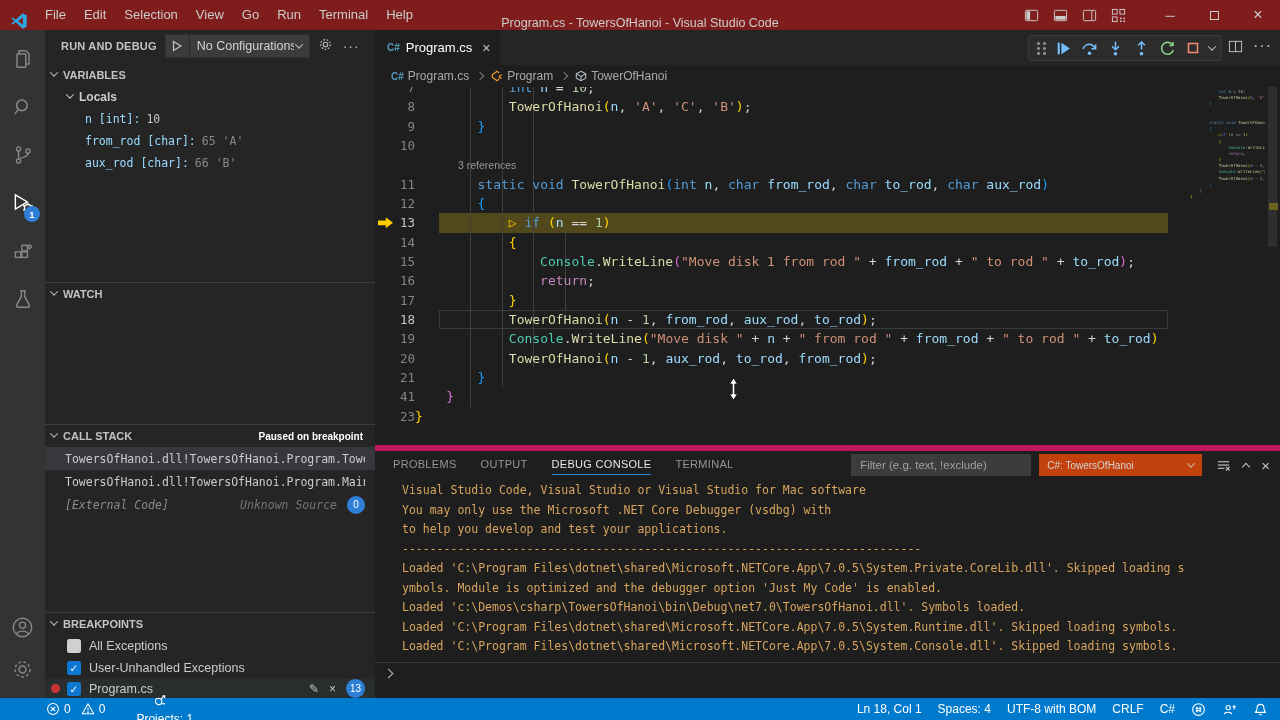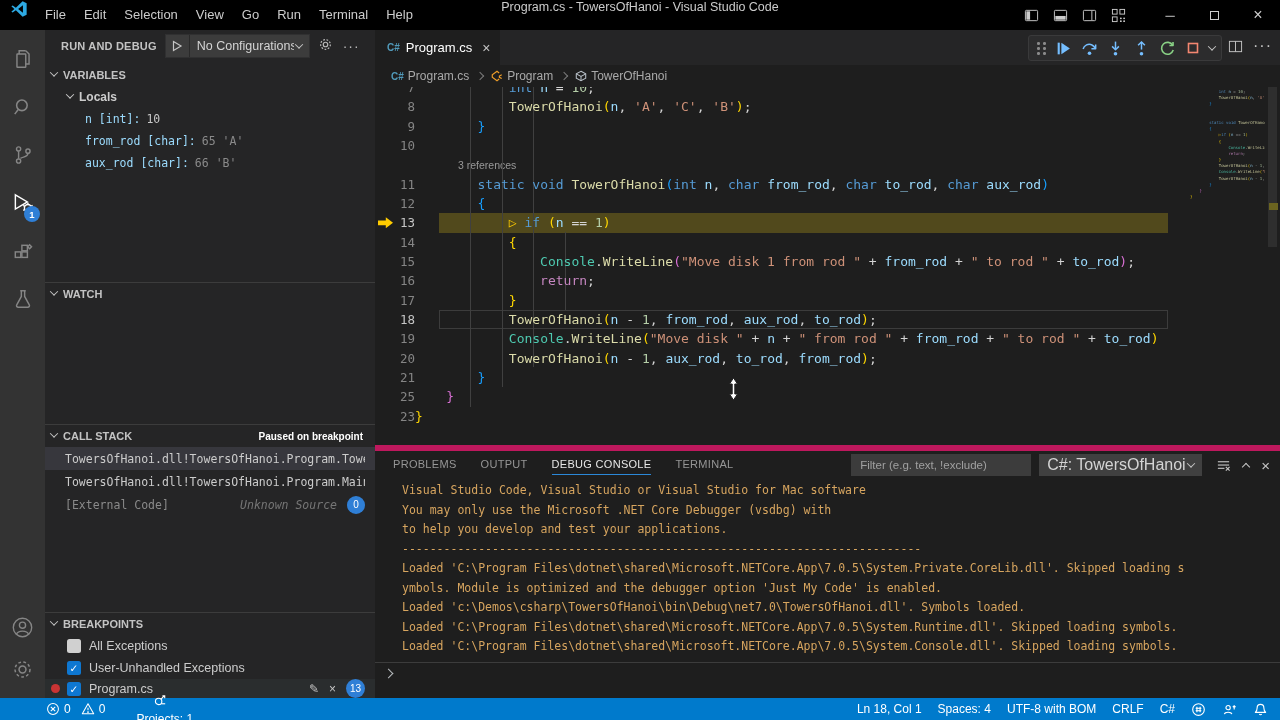--- a/index.html
+++ b/index.html
@@ -3,21 +3,21 @@
 <meta charset="utf-8">
 <style>
   * { margin:0; padding:0; box-sizing:border-box; }
   html,body { background:#000; }
   .screen {
     position:relative; width:1280px; height:720px; overflow:hidden;
     background:#1e1e1e; font-family:"Liberation Sans", sans-serif; color:#cccccc;
     -webkit-font-smoothing:antialiased; cursor:default;
   }
   
-  .titlebar { position:absolute; left:0; top:0; right:0; height:30px; background:#000000; display:flex; align-items:flex-start; z-index:20; }
+  .titlebar { position:absolute; left:0; top:0; right:0; height:30px; background:#7f1d1d; display:flex; align-items:flex-end; z-index:20; }
   .vscode-logo { width:18px; height:18px; margin:0 8px 0 10px; }
   .menus { display:flex; }
   .menu-item { padding:0 9px; font-size:13px; color:#cccccc; line-height:30px; }
   .win-title { position:absolute; left:0; right:0; text-align:center; font-size:12.5px; color:#cccccc; pointer-events:none; }
   .win-controls { position:absolute; right:0; top:0; height:30px; display:flex; align-items:center; }
   .layout-icons { display:flex; gap:14px; margin-right:22px; }
   .layout-icons svg { display:block; }
   .win-btn { width:44px; height:30px; display:flex; align-items:center; justify-content:center; font-size:13px; color:#cccccc; }
   .maxi { width:9px; height:9px; border:1px solid #cccccc; display:inline-block; }
   
@@ -49,21 +49,21 @@
   .var-row { padding-left:40px; font-family:"DejaVu Sans Mono", monospace; font-size:11.5px; }
   .var-name { color:#9cdcfe; }
   .val-bright { color:#c8c8c8; margin-left:6px; }
   .val-dim { color:#8a8a8a; margin-left:6px; }
   .watch-sec { position:absolute; top:253px; left:0; right:0; }
   .callstack-sec { position:absolute; top:395px; left:0; right:0; }
   .cs-status { margin-left:auto; margin-right:12px; font-size:10px; font-weight:bold; color:#ffffff; }
   .frame-row { height:23px; display:flex; align-items:center; padding:0 10px 0 20px; font-family:"DejaVu Sans Mono", monospace; font-size:11.5px; color:#cccccc; white-space:nowrap; overflow:hidden; }
   .frame-row.selected { background:#37373d; }
   .frame-label { overflow:hidden; white-space:nowrap; flex:1 1 auto; }
-  .frame-row.external .frame-label { color:#8a8a8a; flex:0 0 auto; }
+  .frame-row.external .frame-label { color:#8a8a8a; font-style:italic; flex:0 0 auto; }
   .frame-meta { color:#767676; font-style:italic; margin-left:auto; margin-right:10px; }
   .frame-badge { flex:0 0 auto; width:18px; height:18px; border-radius:9px; background:#2f7fd6; color:#fff; font-size:10px; font-family:"Liberation Sans",sans-serif; display:flex; align-items:center; justify-content:center; }
   .bp-sec { position:absolute; top:583px; left:0; right:0; }
   .bp-row { height:22px; display:flex; align-items:center; padding-left:22px; font-size:12.5px; position:relative; }
   .bp-row.hover { background:#2a2d2e; height:19px; }
   .bp-dot { width:9px; height:9px; border-radius:50%; background:#c93434; margin-right:7px; margin-left:-16px; }
   .cb { width:14px; height:14px; border-radius:2.5px; margin-right:8px; flex:0 0 auto; }
   .cb.off { background:#d0d0d0; }
   .cb.on { background:#0e77d1; color:#fff; font-size:10.5px; line-height:14px; text-align:center; }
   .bp-actions { margin-left:auto; display:flex; align-items:center; gap:10px; margin-right:10px; }
@@ -107,21 +107,21 @@
   .scroll-slider { position:absolute; right:3px; top:0; width:9px; height:160px; background:rgba(121,121,121,.18); }
   
   .panel { position:absolute; left:0; right:0; top:415px; bottom:0; background:#1e1e1e; border-top:6px solid #be185d; }
   .panel-tabbar { position:absolute; left:0; right:0; top:0; height:27px; display:flex; align-items:center; padding-left:18px; }
   .panel-tab { font-size:11px; color:#969696; margin-right:24px; height:27px; line-height:26px; position:relative; letter-spacing:.3px; }
   .panel-tab.active { color:#e7e7e7; }
   .panel-tab.active::after { content:''; position:absolute; left:0; right:0; bottom:3px; height:1.5px; background:#2b88d8; }
   .panel-right { position:absolute; right:10px; top:3px; display:flex; align-items:center; gap:8px; }
   .filter-input { width:180px; height:22px; background:#3c3c3c; border:1px solid #3c3c3c; color:#cccccc; font-size:11.5px; padding:0 8px; font-family:"Liberation Sans",sans-serif; outline:none; }
   .filter-input::placeholder { color:#a0a0a0; }
-  .console-select { width:163px; height:22px; background:#404040; display:flex; align-items:center; font-size:16px; color:#d4d4d4; padding:0 8px; }
+  .console-select { width:163px; height:22px; background:#c2410c; display:flex; align-items:center; font-size:10px; color:#d4d4d4; padding:0 8px; }
   .console-select .chev { margin-left:auto; color:#c5c5c5; }
   .panel-icons { display:flex; align-items:center; gap:12px; color:#c5c5c5; margin-left:6px; }
   .console-lines { position:absolute; left:27px; top:30px; right:20px; bottom:36px; overflow:hidden; }
   .console-line { font-family:"DejaVu Sans Mono",monospace; font-size:11.5px; line-height:19.5px; color:#d7a55f; white-space:pre; }
   .console-input { position:absolute; left:0; right:0; bottom:14px; height:22px; border-top:1px solid #3c3c3c; display:flex; align-items:center; padding-left:10px; }
   .prompt-chev { width:7px; height:7px; border-right:1.6px solid #b9bdc0; border-top:1.6px solid #b9bdc0; transform:rotate(45deg); }
   
   .statusbar { position:absolute; left:0; right:0; bottom:0; height:22px; background:#007acc; color:#ffffff; display:flex; align-items:center; font-size:12px; z-index:30; }
   .sb-left { display:flex; align-items:center; gap:5px; padding-left:46px; }
   .sb-right { margin-left:auto; display:flex; align-items:center; gap:16px; padding-right:12px; }
@@ -444,21 +444,21 @@
           <div class="code-line"><span class="gutter-num">12</span><span class="line-content" style="padding-left: 62.56px;"><span class="tk-b3">{</span></span></div>
           <div class="code-line cur"><span class="exec-arrow"></span><span class="gutter-num">13</span><span class="line-content" style="padding-left: 93.84px;"><span class="tk-ic">▷ </span><span class="tk-kw">if</span><span class="tk-pln"> </span><span class="tk-b1">(</span><span class="tk-var">n</span><span class="tk-pln"> == </span><span class="tk-num">1</span><span class="tk-b1">)</span></span></div>
           <div class="code-line"><span class="gutter-num">14</span><span class="line-content" style="padding-left: 93.84px;"><span class="tk-b1">{</span></span></div>
           <div class="code-line"><span class="gutter-num">15</span><span class="line-content" style="padding-left: 125.12px;"><span class="tk-type">Console</span><span class="tk-pln">.</span><span class="tk-fn">WriteLine</span><span class="tk-b2">(</span><span class="tk-str">"Move disk 1 from rod "</span><span class="tk-pln"> + </span><span class="tk-var">from_rod</span><span class="tk-pln"> + </span><span class="tk-str">" to rod "</span><span class="tk-pln"> + </span><span class="tk-var">to_rod</span><span class="tk-b2">)</span><span class="tk-pln">;</span></span></div>
           <div class="code-line"><span class="gutter-num">16</span><span class="line-content" style="padding-left: 125.12px;"><span class="tk-ctrl">return</span><span class="tk-pln">;</span></span></div>
           <div class="code-line"><span class="gutter-num">17</span><span class="line-content" style="padding-left: 93.84px;"><span class="tk-b1">}</span></span></div>
           <div class="code-line sel"><span class="gutter-num">18</span><span class="line-content" style="padding-left: 93.84px;"><span class="tk-fn">TowerOfHanoi</span><span class="tk-b1">(</span><span class="tk-var">n</span><span class="tk-pln"> - </span><span class="tk-num">1</span><span class="tk-pln">, </span><span class="tk-var">from_rod</span><span class="tk-pln">, </span><span class="tk-var">aux_rod</span><span class="tk-pln">, </span><span class="tk-var">to_rod</span><span class="tk-b1">)</span><span class="tk-pln">;</span></span></div>
           <div class="code-line"><span class="gutter-num">19</span><span class="line-content" style="padding-left: 93.84px;"><span class="tk-type">Console</span><span class="tk-pln">.</span><span class="tk-fn">WriteLine</span><span class="tk-b1">(</span><span class="tk-str">"Move disk "</span><span class="tk-pln"> + </span><span class="tk-var">n</span><span class="tk-pln"> + </span><span class="tk-str">" from rod "</span><span class="tk-pln"> + </span><span class="tk-var">from_rod</span><span class="tk-pln"> + </span><span class="tk-str">" to rod "</span><span class="tk-pln"> + </span><span class="tk-var">to_rod</span><span class="tk-b1">)</span></span></div>
           <div class="code-line"><span class="gutter-num">20</span><span class="line-content" style="padding-left: 93.84px;"><span class="tk-fn">TowerOfHanoi</span><span class="tk-b1">(</span><span class="tk-var">n</span><span class="tk-pln"> - </span><span class="tk-num">1</span><span class="tk-pln">, </span><span class="tk-var">aux_rod</span><span class="tk-pln">, </span><span class="tk-var">to_rod</span><span class="tk-pln">, </span><span class="tk-var">from_rod</span><span class="tk-b1">)</span><span class="tk-pln">;</span></span></div>
           <div class="code-line"><span class="gutter-num">21</span><span class="line-content" style="padding-left: 62.56px;"><span class="tk-b3">}</span></span></div>
-          <div class="code-line"><span class="gutter-num">25</span><span class="line-content" style="padding-left: 31.28px;"><span class="tk-b2">}</span></span></div>
+          <div class="code-line"><span class="gutter-num">41</span><span class="line-content" style="padding-left: 31.28px;"><span class="tk-b2">}</span></span></div>
           <div class="code-line"><span class="gutter-num">23</span><span class="line-content" style="padding-left: 0px;"><span class="tk-b1">}</span></span></div>
         </div>
       <div class="minimap" id="minimap">
           <div class="mm-line"><span style="padding-left: 28.8px; display: inline-block;"><span class="tk-kw">int</span><span class="tk-pln"> </span><span class="tk-var">n</span><span class="tk-pln"> = </span><span class="tk-num">10</span><span class="tk-pln">;</span></span></div>
           <div class="mm-line"><span style="padding-left: 28.8px; display: inline-block;"><span class="tk-fn">TowerOfHanoi</span><span class="tk-b1">(</span><span class="tk-var">n</span><span class="tk-pln">, </span><span class="tk-str">'A'</span><span class="tk-pln">, </span></span></div>
           <div class="mm-line"><span style="padding-left: 19.2px; display: inline-block;"><span class="tk-b3">}</span></span></div>
           <div class="mm-line"><span style="padding-left: 0px; display: inline-block;"></span></div>
           <div class="mm-line"><span></span></div>
           <div class="mm-line"><span style="padding-left: 19.2px; display: inline-block;"><span class="tk-kw">static</span><span class="tk-pln"> </span><span class="tk-kw">void</span><span class="tk-pln"> </span><span class="tk-fn">TowerOfHanoi</span></span></div>
           <div class="mm-line"><span style="padding-left: 19.2px; display: inline-block;"><span class="tk-b3">{</span></span></div>

